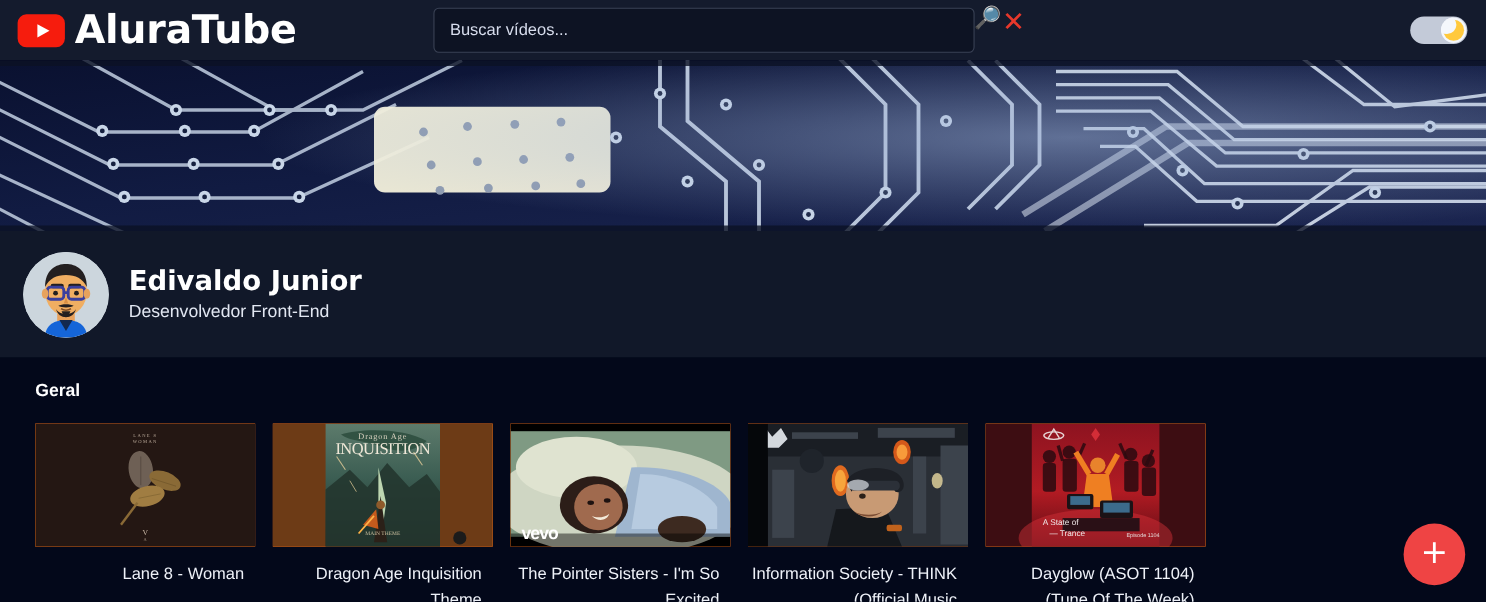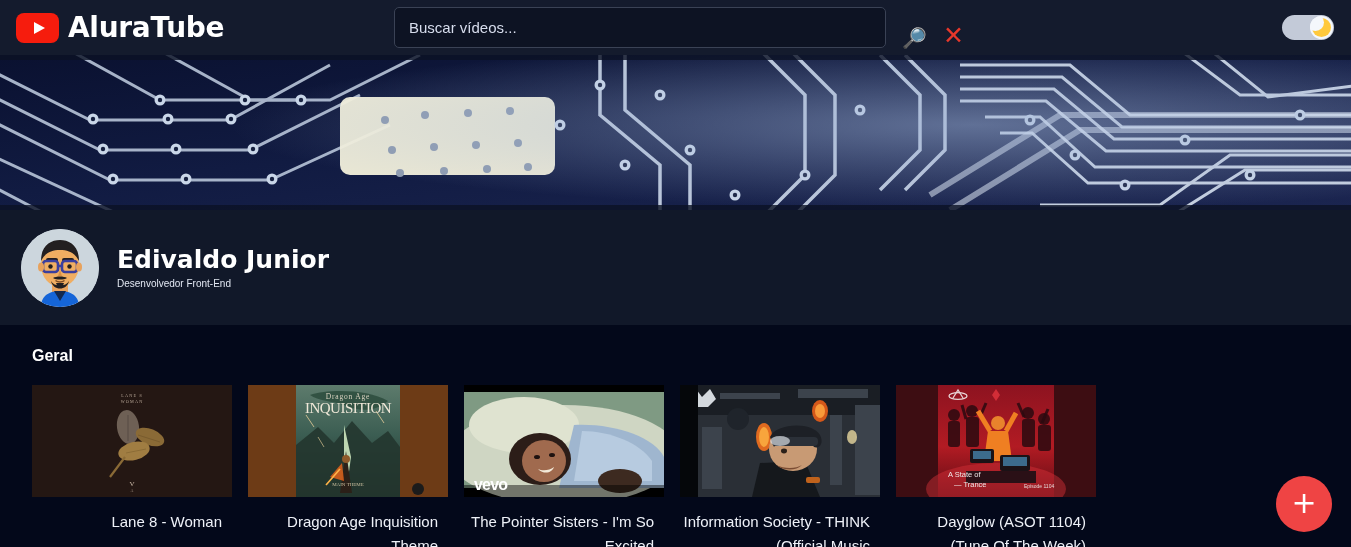--- a/index.html
+++ b/index.html
@@ -36,33 +36,32 @@
   }
   .yt-logo .tri {
     width: 0; height: 0;
     border-left: 11px solid #ffffff;
     border-top: 6.5px solid transparent;
     border-bottom: 6.5px solid transparent;
     margin-left: 3px;
   }
   .brand-name {
     color: #ffffff;
-    font-size: 28px;
+    font-size: 36px;
     font-weight: bold;
     letter-spacing: -0.3px;
     font-family: "DejaVu Sans", sans-serif;
   }
 
   .search-wrap {
     position: absolute;
     left: 394px;
     top: 7px;
     display: flex;
-    align-items: flex-end;
-    gap: 16px;
+    align-items: flex-start;
   }
   .search-input {
     width: 492px;
     height: 41px;
     background: #0d1323;
     border: 1px solid #3a4255;
     border-radius: 5px;
     color: #e7ecf5;
     font-size: 15px;
     font-family: "Liberation Sans", sans-serif;
@@ -147,21 +146,21 @@
   .avatar svg { display: block; width: 100%; height: 100%; }
   .profile-name {
     color: #ffffff;
     font-size: 25px;
     font-weight: bold;
     font-family: "DejaVu Sans", sans-serif;
     line-height: 1.15;
   }
   .profile-role {
     color: #e2e7f2;
-    font-size: 10px;
+    font-size: 16px;
     margin-top: 4px;
   }
 
   
   .content {
     background: #03081a;
     padding: 22px 0 0 32px;
     height: 244px;
   }
   .category-title {

